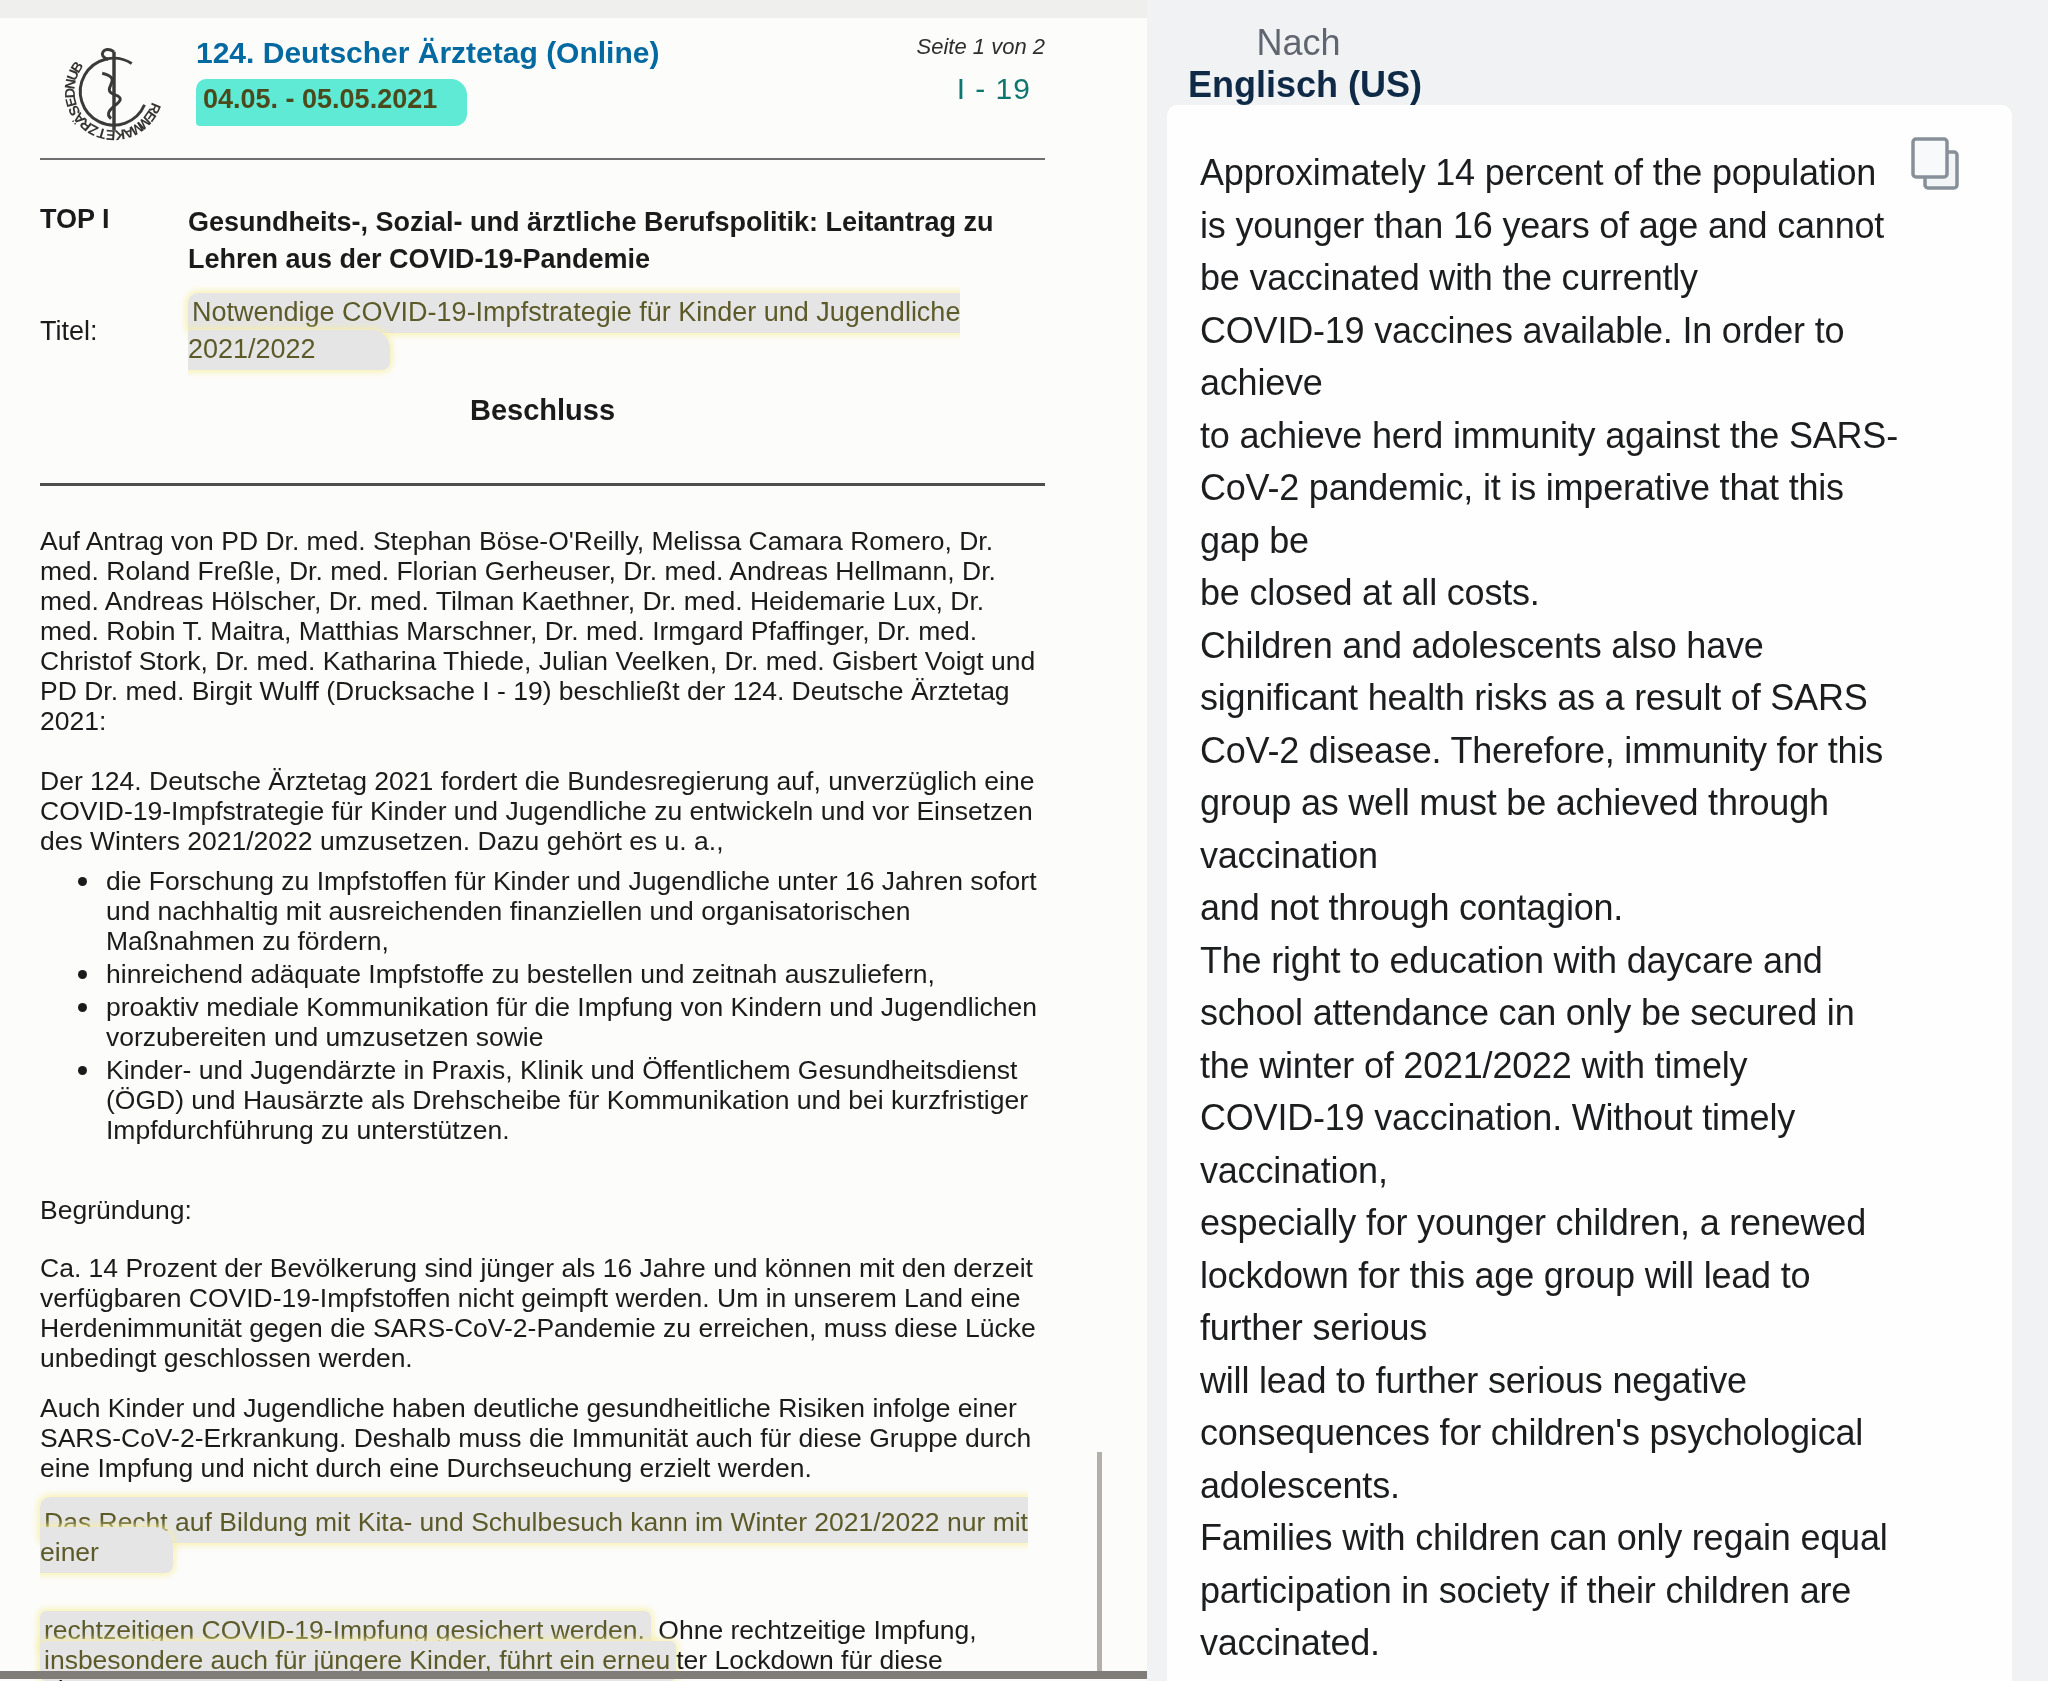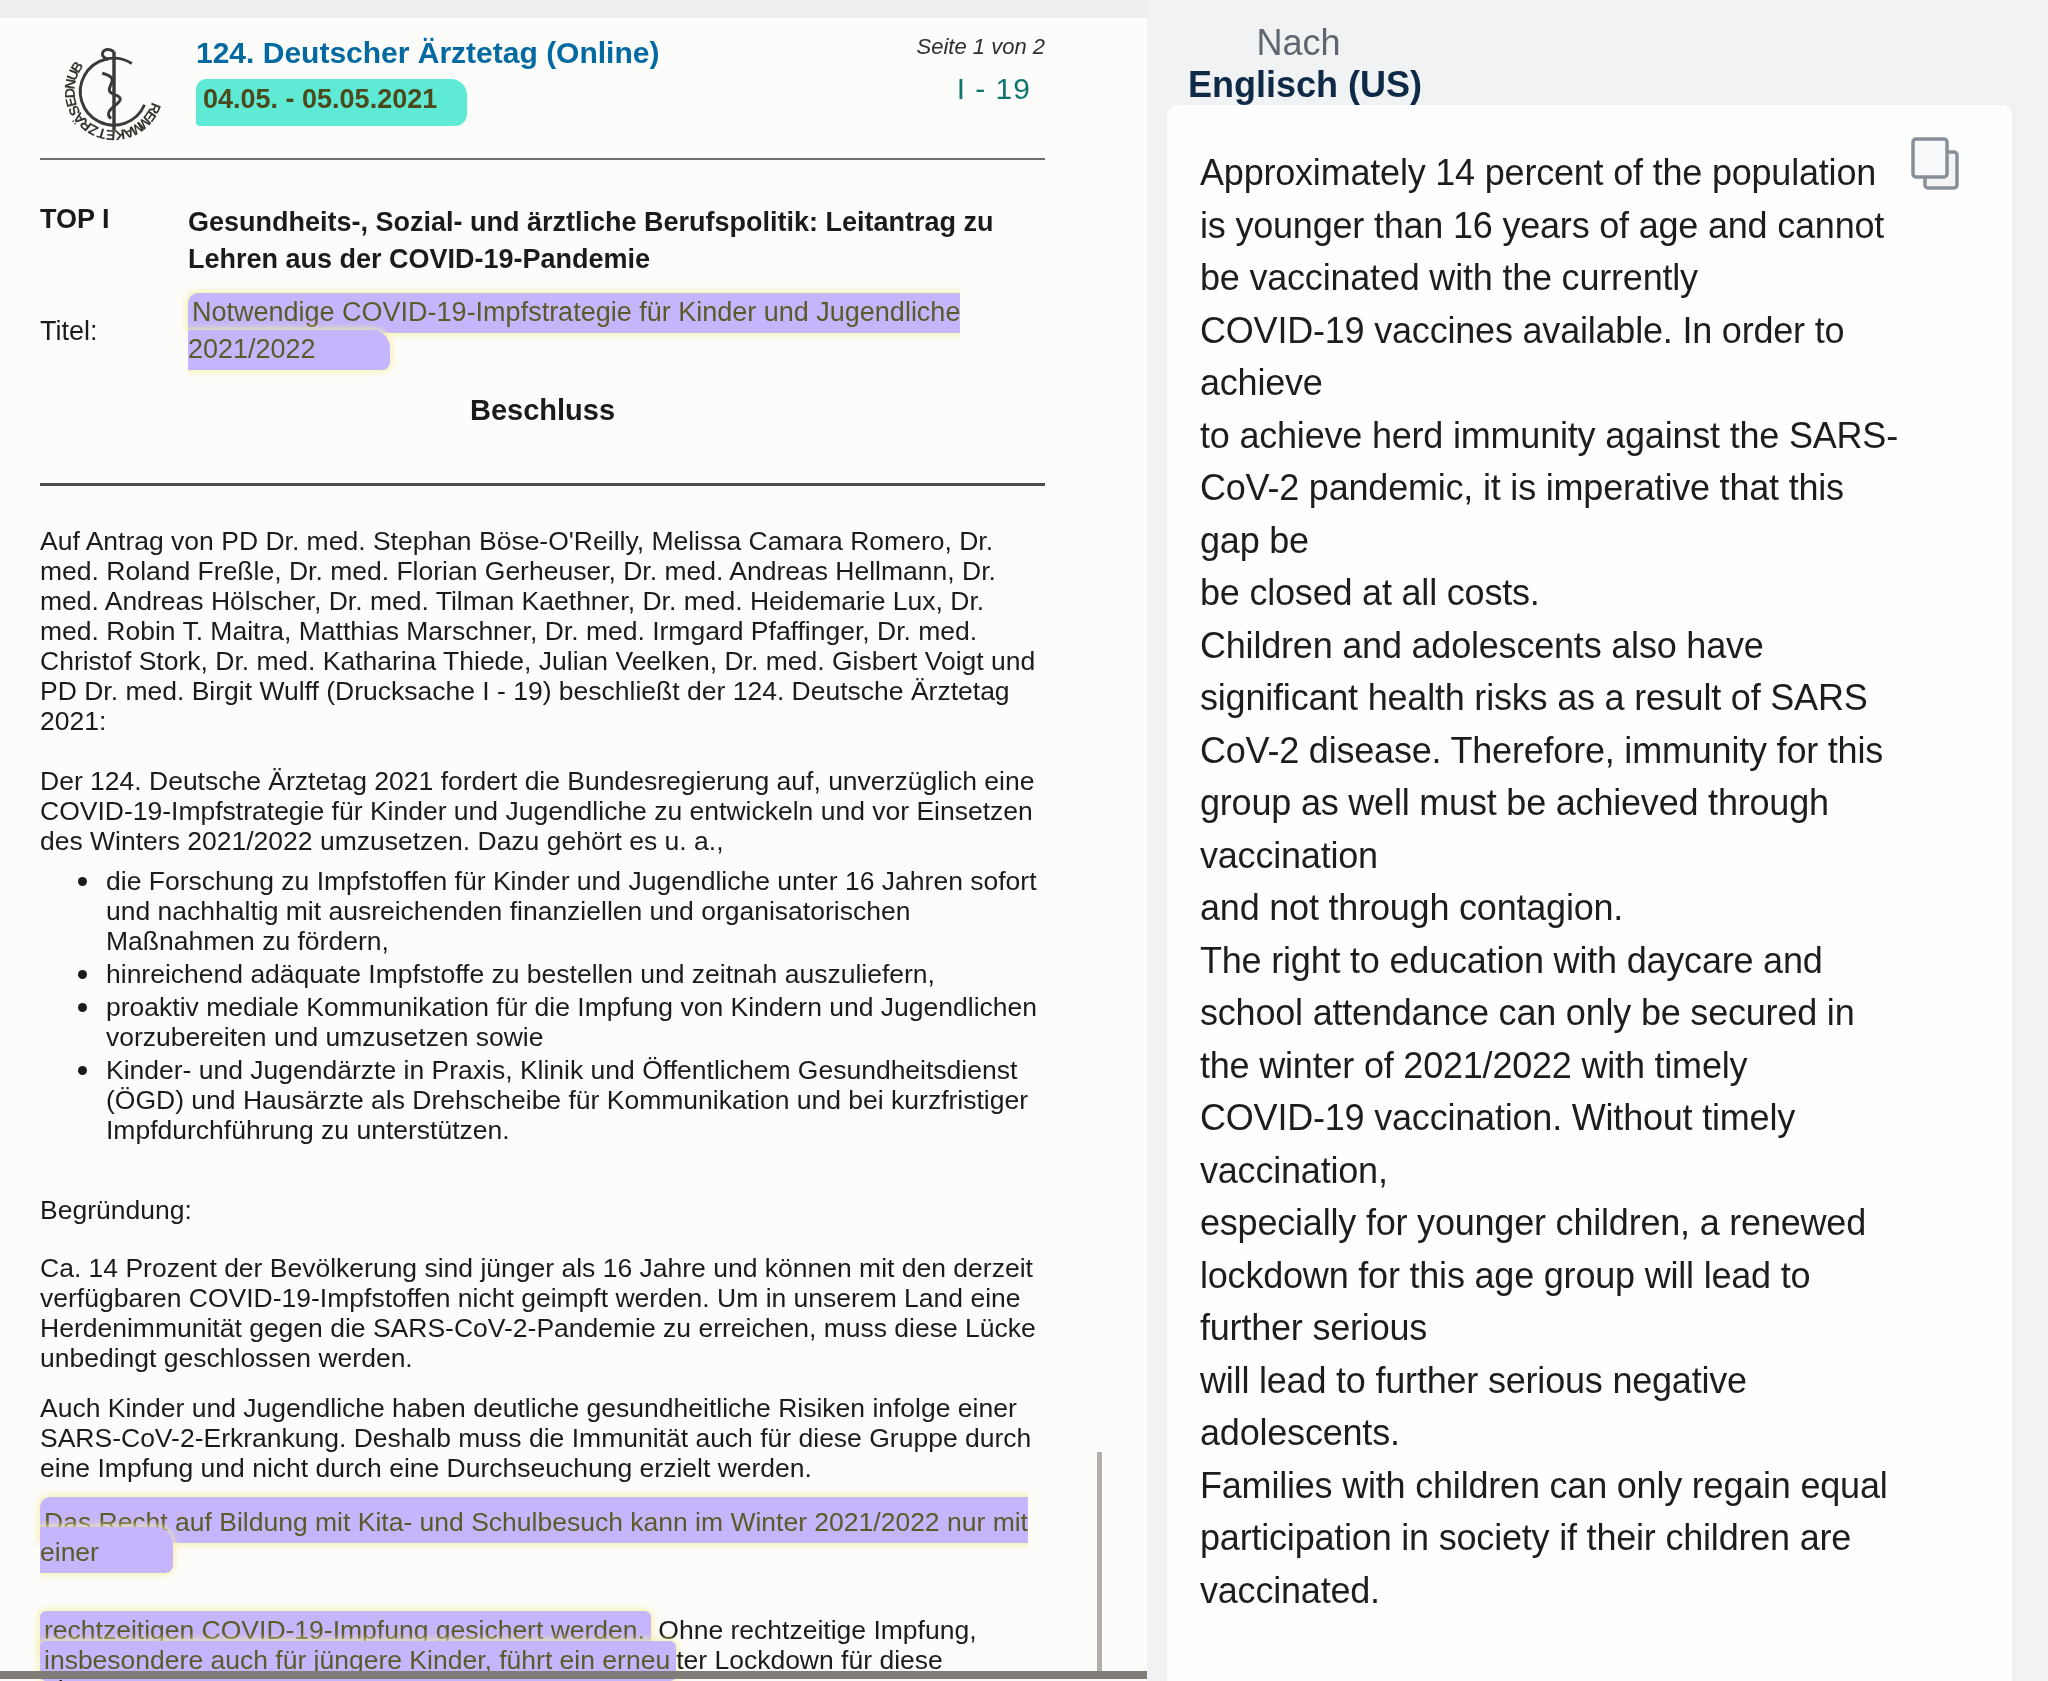--- a/index.html
+++ b/index.html
@@ -40,21 +40,21 @@
   .p-forderung{margin-top:30px;}
   .bullets{margin:10px 0 0 0;padding:0 0 0 66px;list-style:none;}
   .bullets li{position:relative;font-size:26.5px;line-height:30px;margin-top:3px;}
   .bullets li::before{content:"";position:absolute;left:-28px;top:11px;width:9px;height:9px;border-radius:50%;background:#1b1b1b;}
   .p-begr{margin-top:50px;}
   .p-ca{margin-top:28px;}
   .p-auch{margin-top:20px;}
   .p-dasrecht{margin-top:24px;}
   .p-cut{margin-top:48px;}
 
-  .hl{background:#c4b5fd;color:#5c5a28;padding:4px 6px 6px 4px;border-radius:6px;
+  .hl{background:#e5e5e5;color:#5c5a28;padding:4px 6px 6px 4px;border-radius:6px;
       box-shadow:0 0 6px 2px rgba(247,239,158,.85);}
   .hl-wide{padding-right:74px;border-radius:10px 18px 8px 6px;}
   .hl-tall{padding-top:10px;}
 
   .page-edge-v{position:absolute;left:1097px;top:1452px;width:5px;height:222px;background:#b3b0ab;}
   .page-edge-b{position:absolute;left:0;top:1671px;width:1147px;height:8px;background:#807d78;}
 
   
   .right-pane{position:relative;flex:1;background:#f1f2f3;height:1681px;overflow:hidden;}
   .lang-bar{position:absolute;top:22px;left:28px;display:flex;align-items:center;flex-direction:column;}
@@ -191,20 +191,21 @@
           <div class="tr-line">and not through contagion.</div>
           <div class="tr-line">The right to education with daycare and</div>
           <div class="tr-line">school attendance can only be secured in</div>
           <div class="tr-line">the winter of 2021/2022 with timely</div>
           <div class="tr-line">COVID-19 vaccination. Without timely</div>
           <div class="tr-line">vaccination,</div>
           <div class="tr-line">especially for younger children, a renewed</div>
           <div class="tr-line">lockdown for this age group will lead to</div>
           <div class="tr-line">further serious</div>
           <div class="tr-line">will lead to further serious negative</div>
+          <div class="tr-line">consequences for children's psychological</div>
           <div class="tr-line">adolescents.</div>
           <div class="tr-line">Families with children can only regain equal</div>
           <div class="tr-line">participation in society if their children are</div>
           <div class="tr-line">vaccinated.</div>
         </div>
       <button class="copy-btn">
         <svg width="56" height="60" viewBox="0 0 56 60">
           <rect x="17" y="17" width="32" height="36" rx="3" fill="#f3f4f5" stroke="#879099" stroke-width="3.5"></rect>
           <rect x="5" y="4" width="34" height="38" rx="3" fill="#f8f9fa" stroke="#879099" stroke-width="3.5"></rect>
         </svg>

